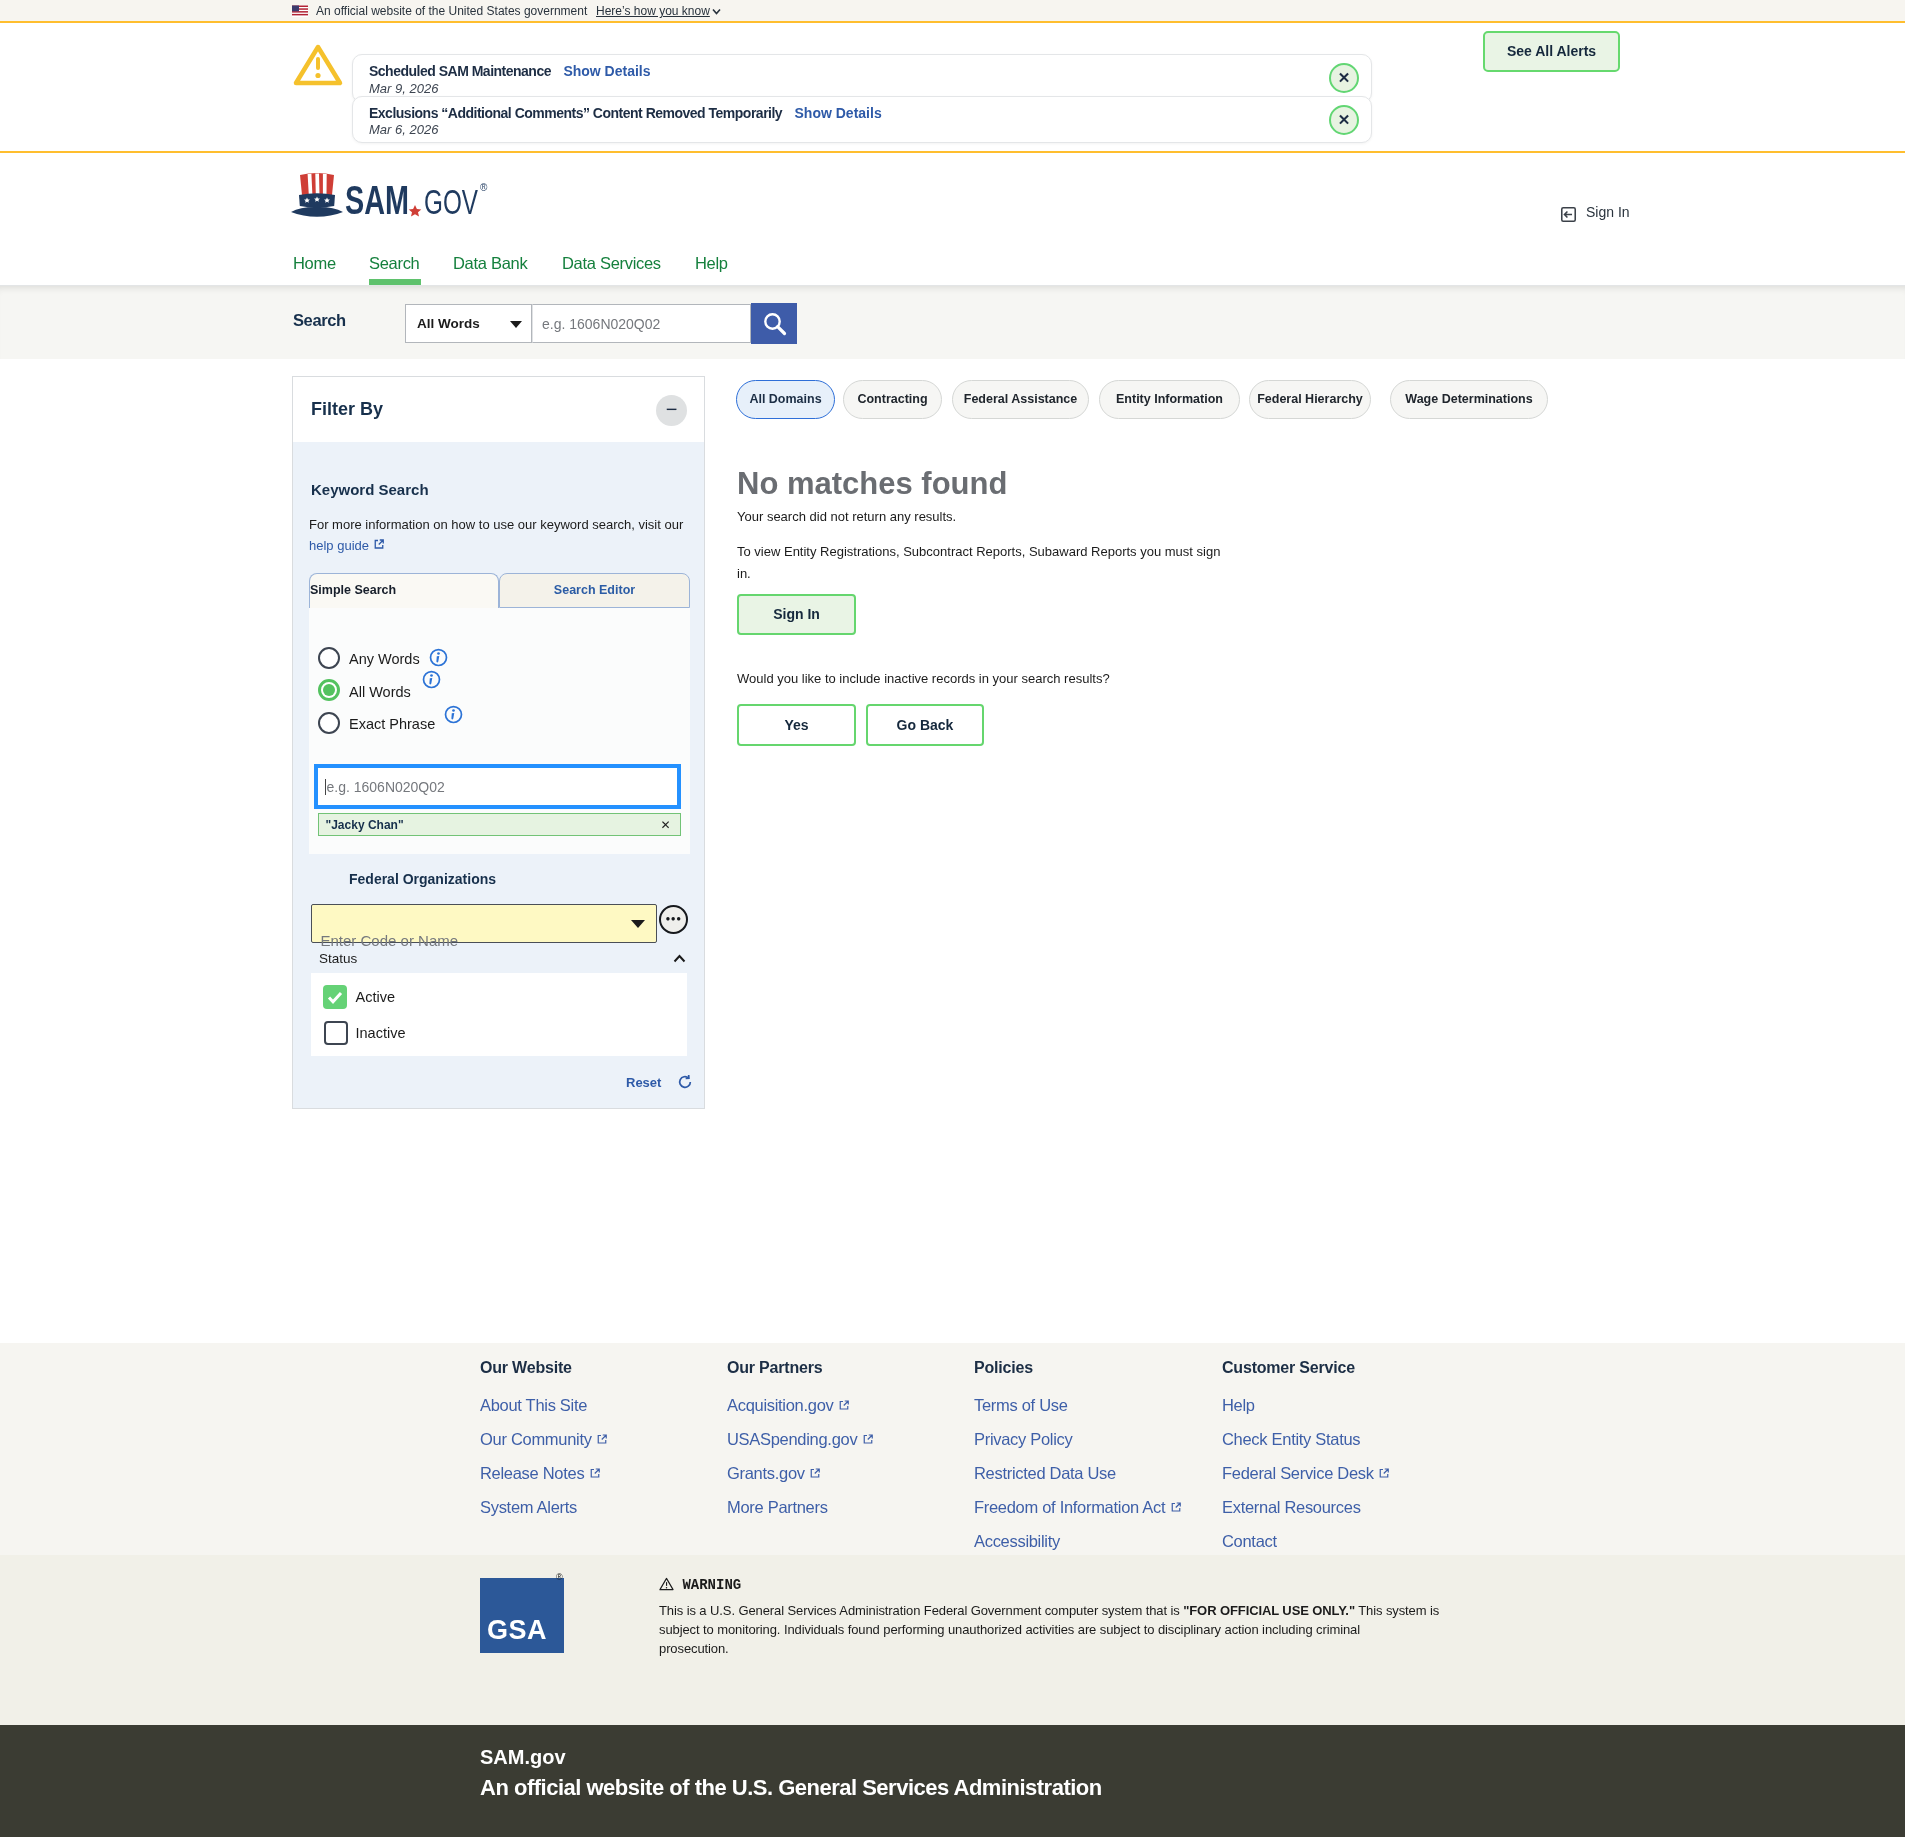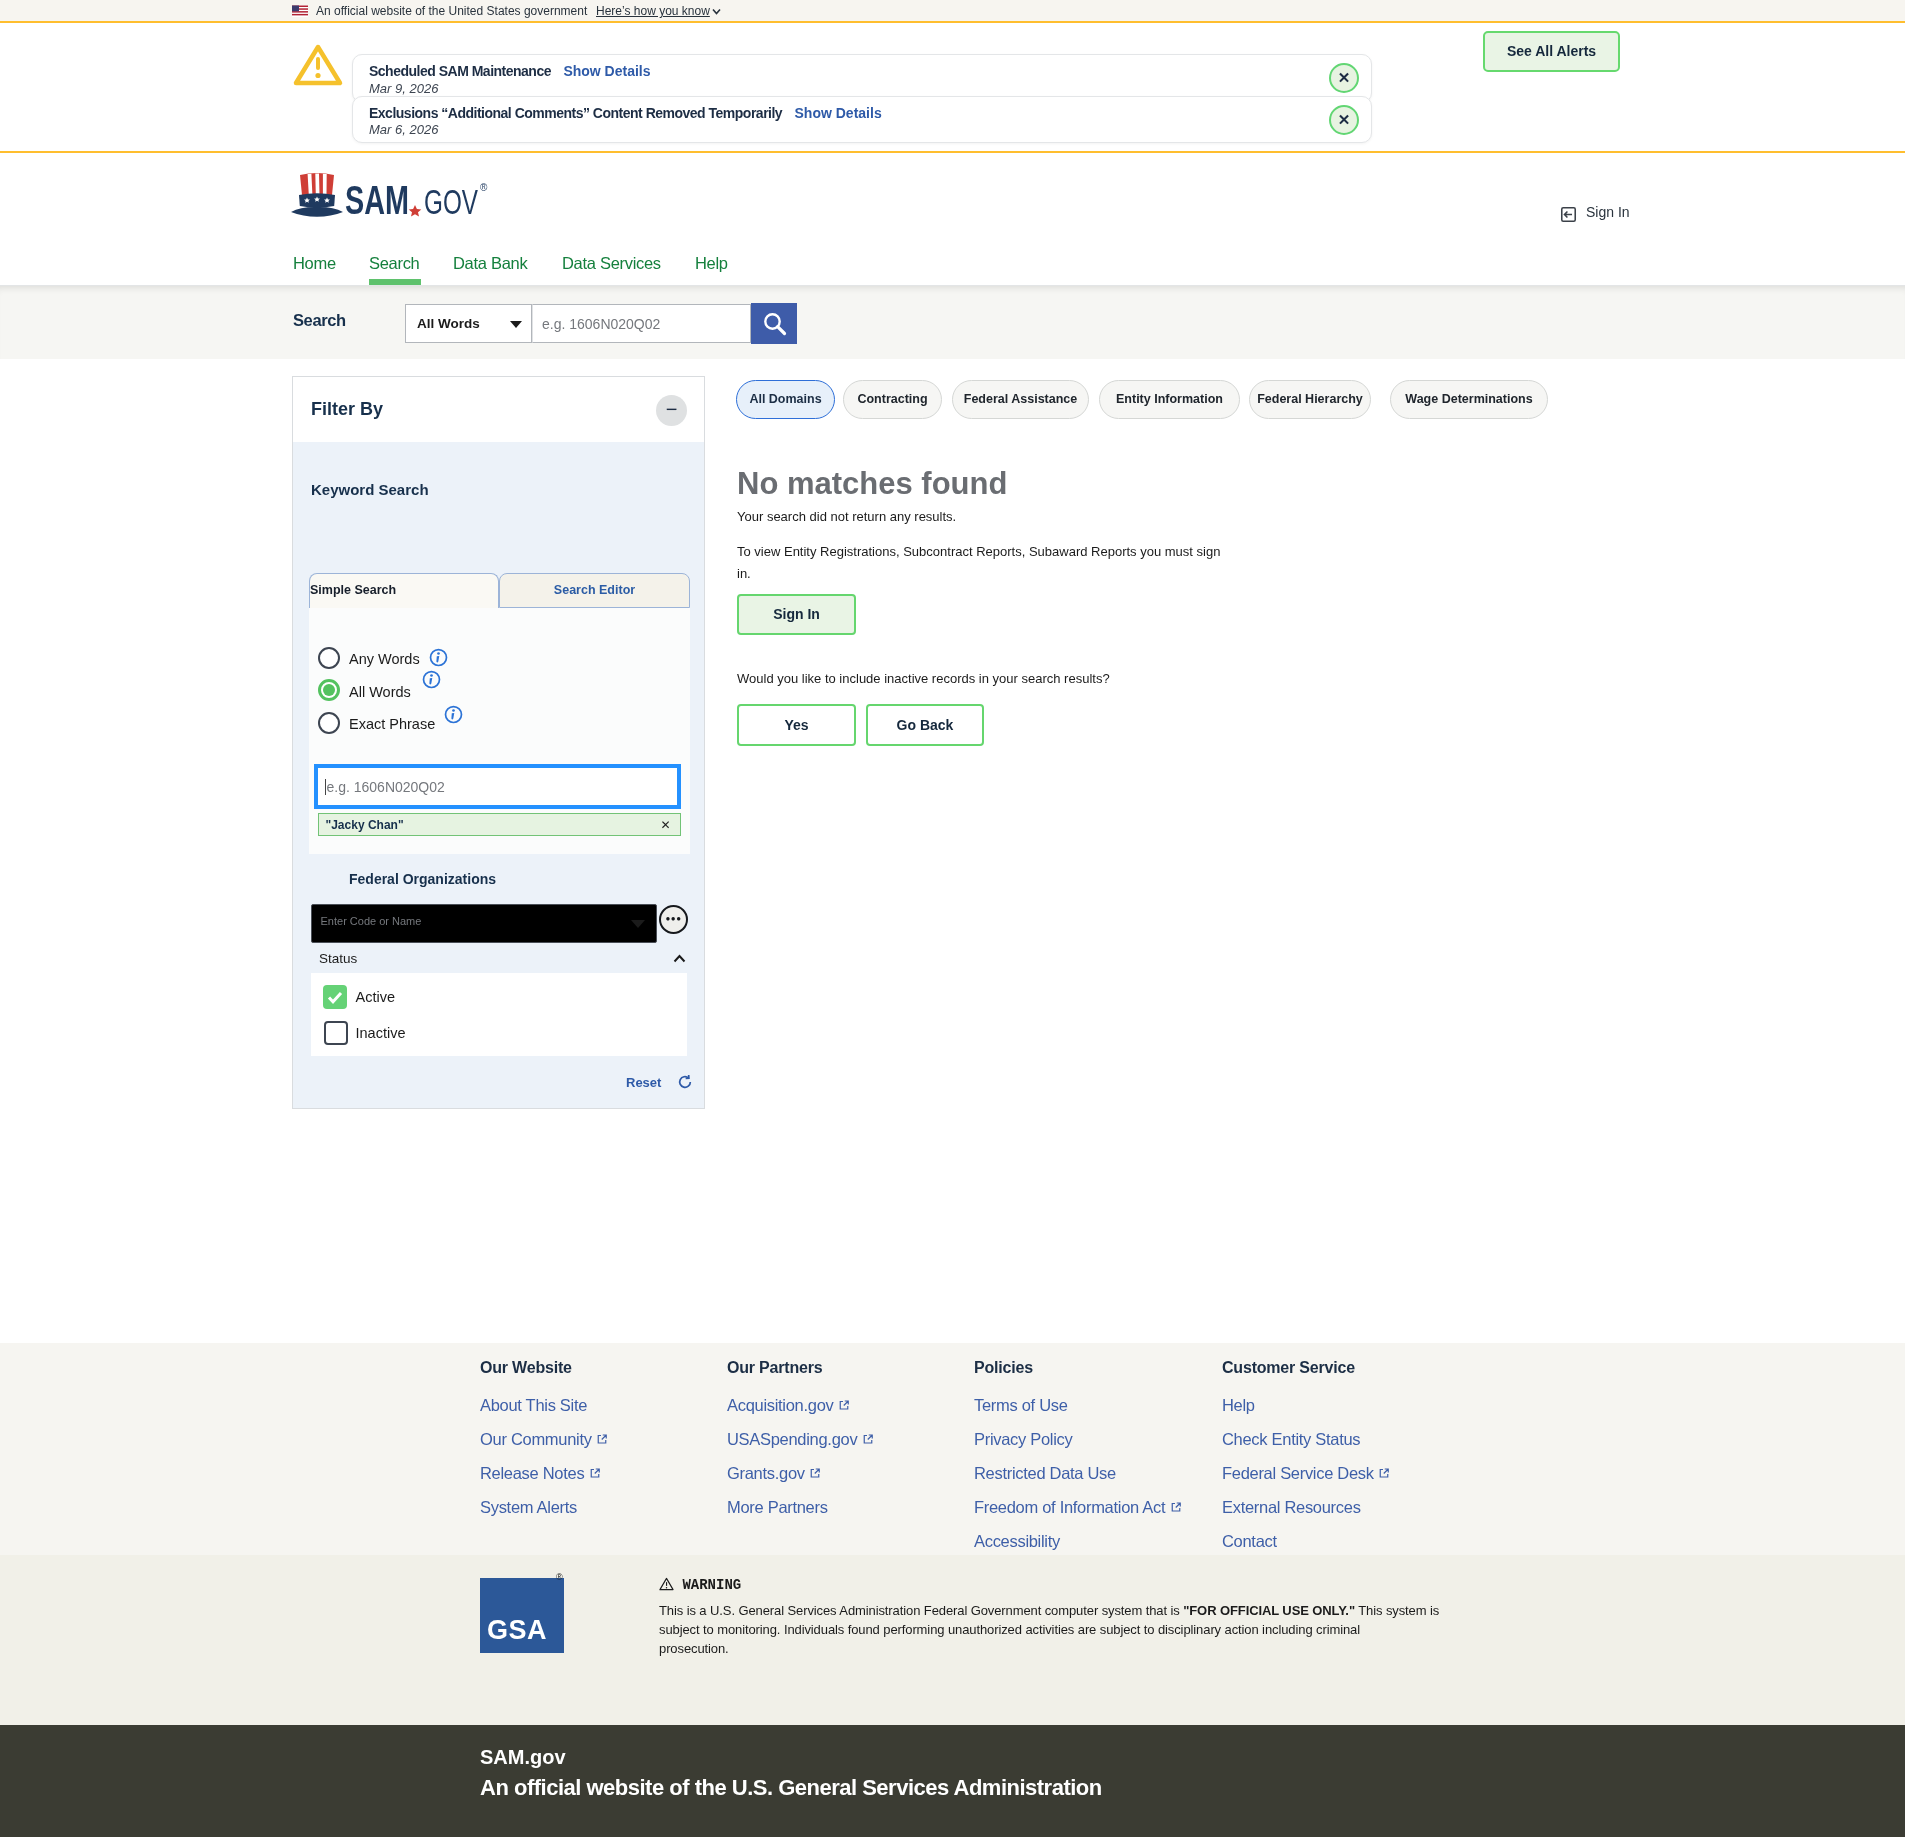--- a/index.html
+++ b/index.html
@@ -55,21 +55,21 @@
 .tab2 { left:206px; top:196px; width:191px; height:35px; background:#f4f2ea; border:1.5px solid #9cb4d8; border-radius:8px 8px 0 0; text-align:center; font-size:12.5px; font-weight:bold; color:#2b5ca5; line-height:32px; }
 .tbody { left:16px; top:231px; width:381px; height:246px; background:#fbfcfc; }
 .rad { border-radius:50%; border:2px solid #3d4551; background:#fff; width:22px; height:22px; }
 .rad.onr { border-color:#53c25f; border-width:3px; }
 .rad.onr i { position:absolute; left:2px; top:2px; width:12px; height:12px; border-radius:50%; background:#53c25f; }
 .rlbl { font-size:14.5px; color:#1b1b1b; }
 .kinput { left:20.5px; top:387px; width:367px; height:45px; border:4px solid #2491ff; background:#fff; font-size:14px; color:#75787d; padding:11px 0 0 7px; }
 .chip { left:24.5px; top:436px; width:363px; height:23px; background:#e6f3e1; border:1px solid #72c376; font-size:12px; font-weight:bold; color:#17304c; padding:4px 0 0 7px; }
 .chip .x { position:absolute; right:9px; top:4px; font-weight:normal; font-size:12px; color:#1b1b1b; }
 .fot { left:16px; top:494px; font-size:14px; font-weight:bold; color:#17304c;margin-left:40px; }
-.combo { left:17.5px; top:527px; width:346px; height:39px; background:#000000; border:1.5px solid #4a4f57; border-radius:2px; font-size:11px; color:#75787d; padding:10px 0 0 9px; }
+.combo { left:17.5px; top:527px; width:346px; height:39px; background:#fef9c3; border:1.5px solid #4a4f57; border-radius:2px; font-size:15px; color:#75787d; padding:27px 0 0 9px; }
 .combo .tri { position:absolute; right:11px; top:15px; width:0; height:0; border-left:7px solid transparent; border-right:7px solid transparent; border-top:8px solid #1b1b1b; }
 .dots { left:366px; top:528px; width:29px; height:29px; border-radius:50%; border:2px solid #16191d; background:#efefec; text-align:center; line-height:24px; font-size:8px; letter-spacing:0.5px; color:#16191d; font-weight:bold; }
 .stxt { left:26px; top:574px; font-size:13.5px; color:#1b1b1b; }
 .statbox { left:17.5px; top:596px; width:376px; height:83px; background:#fff; }
 .cb { position:absolute; width:24px; height:24px; border-radius:4px; }
 .cb.on { background:#65d276; }
 .cb.off { background:#fff; border:2px solid #3d4551; }
 .cblbl { position:absolute; font-size:14.5px; color:#1b1b1b; }
 .reset { left:333px; top:698px; font-size:13px; font-weight:bold; color:#2e5aa8; }
 
@@ -188,20 +188,24 @@
   </div>
 </div>
 
 <div class="abs main">
   <div class="abs fpanel">
     <div class="abs fhead">
       <span class="t">Filter By</span>
       <span class="minus">−</span>
     </div>
     <span class="abs kwt">Keyword Search</span>
+    <div class="abs kwp">For more information on how to use our keyword search, visit our <a href="#">help guide</a>&nbsp;<svg width="12" height="12" viewBox="0 0 24 24" fill="none" stroke="#2e5aa8" stroke-width="2.6">
+          <path d="M10 5 H4.5 v15 h15 V14"></path>
+          <path d="M13.5 4 h7 v7 M20 4.5 L11.5 13"></path>
+        </svg></div>
     <div class="abs tab1">Simple Search</div>
     <div class="abs tab2">Search Editor</div>
     <div class="abs tbody"></div>
     <div class="abs rad" style="left:25px;top:270px"></div>
     <span class="abs rlbl" style="left:56px;top:274px">Any Words</span>
     <svg class="abs" style="left:136px;top:271px" width="19" height="19" viewBox="0 0 20 20" fill="none">
         <circle cx="10" cy="10" r="8.4" stroke="#2c73d6" stroke-width="1.8"></circle>
         <circle cx="10" cy="5.8" r="1.4" fill="#2c73d6"></circle>
         <path d="M8.2 8.7 l2.6 -.4 -1 6 a1 1 0 0 1 -2 -.3 Z" fill="#2c73d6"></path>
       </svg>

